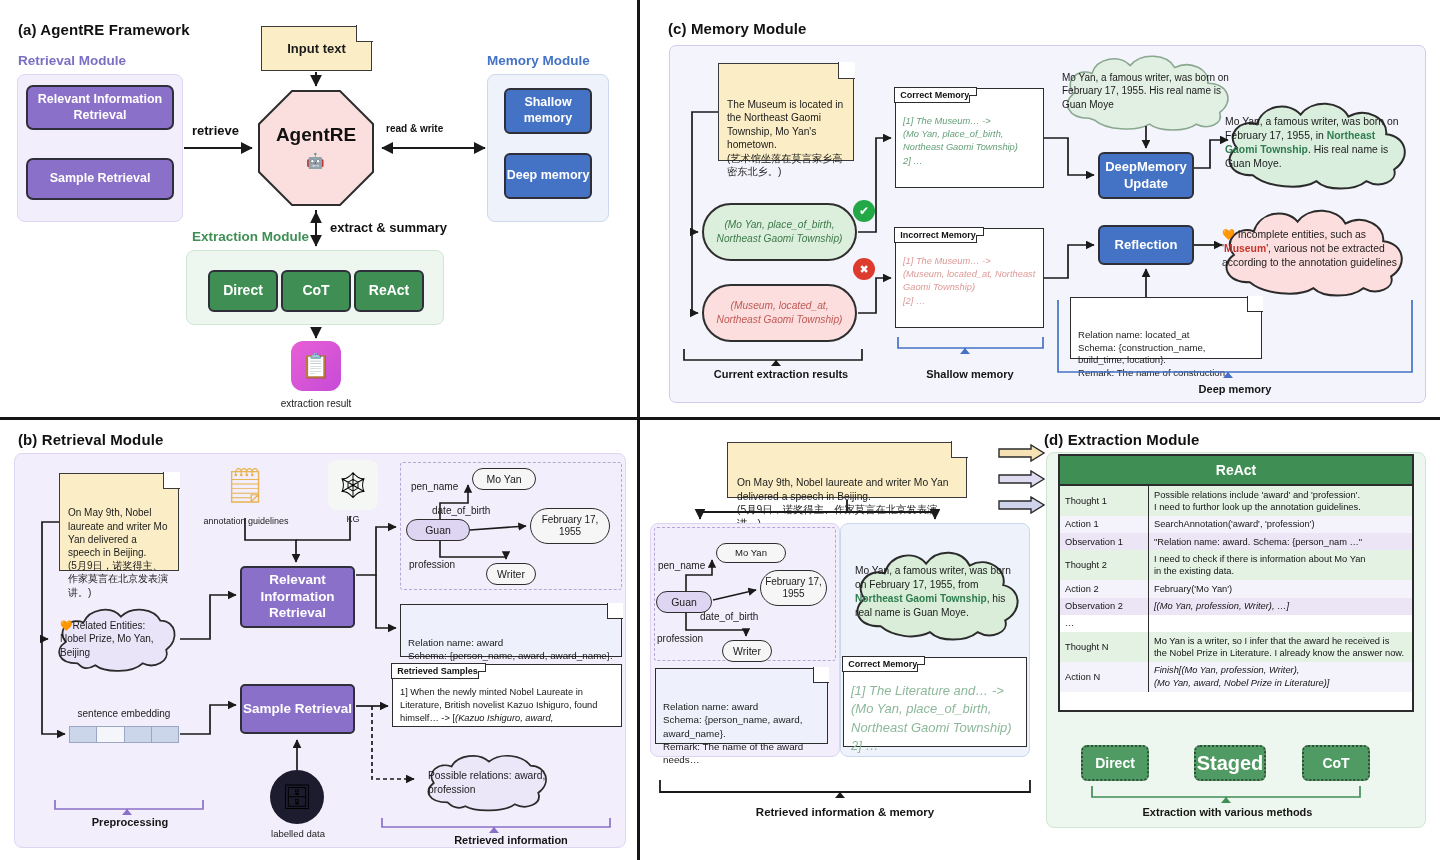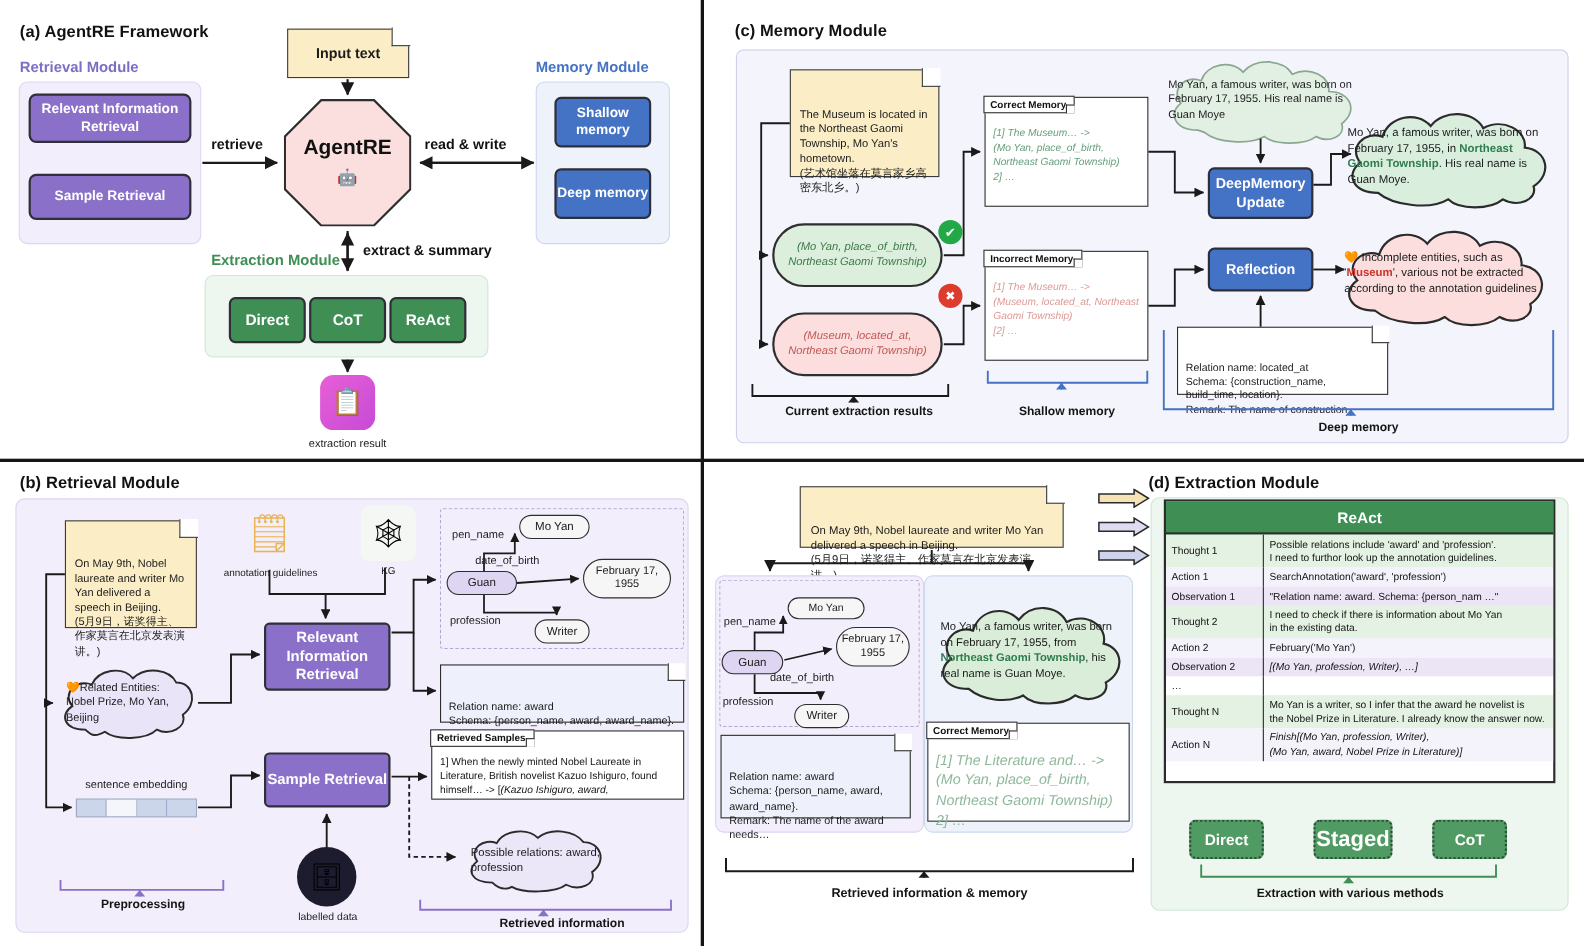--- a/index.html
+++ b/index.html
@@ -129,21 +129,21 @@
     <div class="abs" style="left:0;top:62px;width:116px;text-align:center;font-size:15px;">🤖</div>
   </div>
 
   <div class="abs subtitle sub-green" style="left:192px;top:229px;">Extraction Module</div>
   <div class="abs pane-green" style="left:186px;top:250px;width:258px;height:75px;"></div>
   <div class="abs btn-green" style="left:208px;top:270px;width:70px;height:42px;font-size:14px;">Direct</div>
   <div class="abs btn-green" style="left:281px;top:270px;width:70px;height:42px;font-size:14px;">CoT</div>
   <div class="abs btn-green" style="left:354px;top:270px;width:70px;height:42px;font-size:14px;">ReAct</div>
 
   <div class="abs" style="left:192px;top:123px;font-size:13px;font-weight:bold;color:#111;">retrieve</div>
-  <div class="abs" style="left:386px;top:123px;font-size:13px;font-weight:bold;color:#111;">read &amp; write</div>
+  <div class="abs" style="left:386px;top:123px;font-size:10px;font-weight:bold;color:#111;">read &amp; write</div>
   <div class="abs" style="left:330px;top:220px;font-size:13px;font-weight:bold;color:#111;">extract &amp; summary</div>
 
   <div class="abs" style="left:291px;top:341px;width:50px;height:50px;border-radius:12px;background:linear-gradient(135deg,#e85fd6,#c64bd6);display:flex;align-items:center;justify-content:center;font-size:24px;">📋</div>
   <div class="abs cap" style="left:255px;top:398px;width:122px;">extraction result</div>
 
   <div class="abs ptitle" style="left:668px;top:20px;">(c) Memory Module</div>
   <div class="abs module-panel" style="left:669px;top:45px;width:757px;height:358px;background:#f4f4fc;"></div>
 
   <div class="note" style="left:718px;top:63px;width:136px;height:98px;padding:7px 8px;font-size:10.2px;white-space:pre-line;">
     <span class="fold"></span>
@@ -351,21 +351,21 @@
           <tr class="r-ob">
             <td class="k">Observation 2</td>
             <td class="ital" style="white-space: pre-line;"> [(Mo Yan, profession, Writer), …]</td>
           </tr>
           <tr class="r-el">
             <td class="k">…</td>
             <td style="white-space: pre-line;"></td>
           </tr>
           <tr class="r-th">
             <td class="k">Thought N</td>
-            <td style="white-space: pre-line;">Mo Yan is a writer, so I infer that the award he novelist is
+            <td style="white-space: pre-line;">Mo Yan is a writer, so I infer that the award he received is
 the Nobel Prize in Literature. I already know the answer now.</td>
           </tr>
           <tr class="r-ac">
             <td class="k">Action N</td>
             <td class="ital" style="white-space: pre-line;">Finish[(Mo Yan, profession, Writer),
 (Mo Yan, award, Nobel Prize in Literature)]</td>
           </tr>
         </tbody>
       </table>
   </div>

